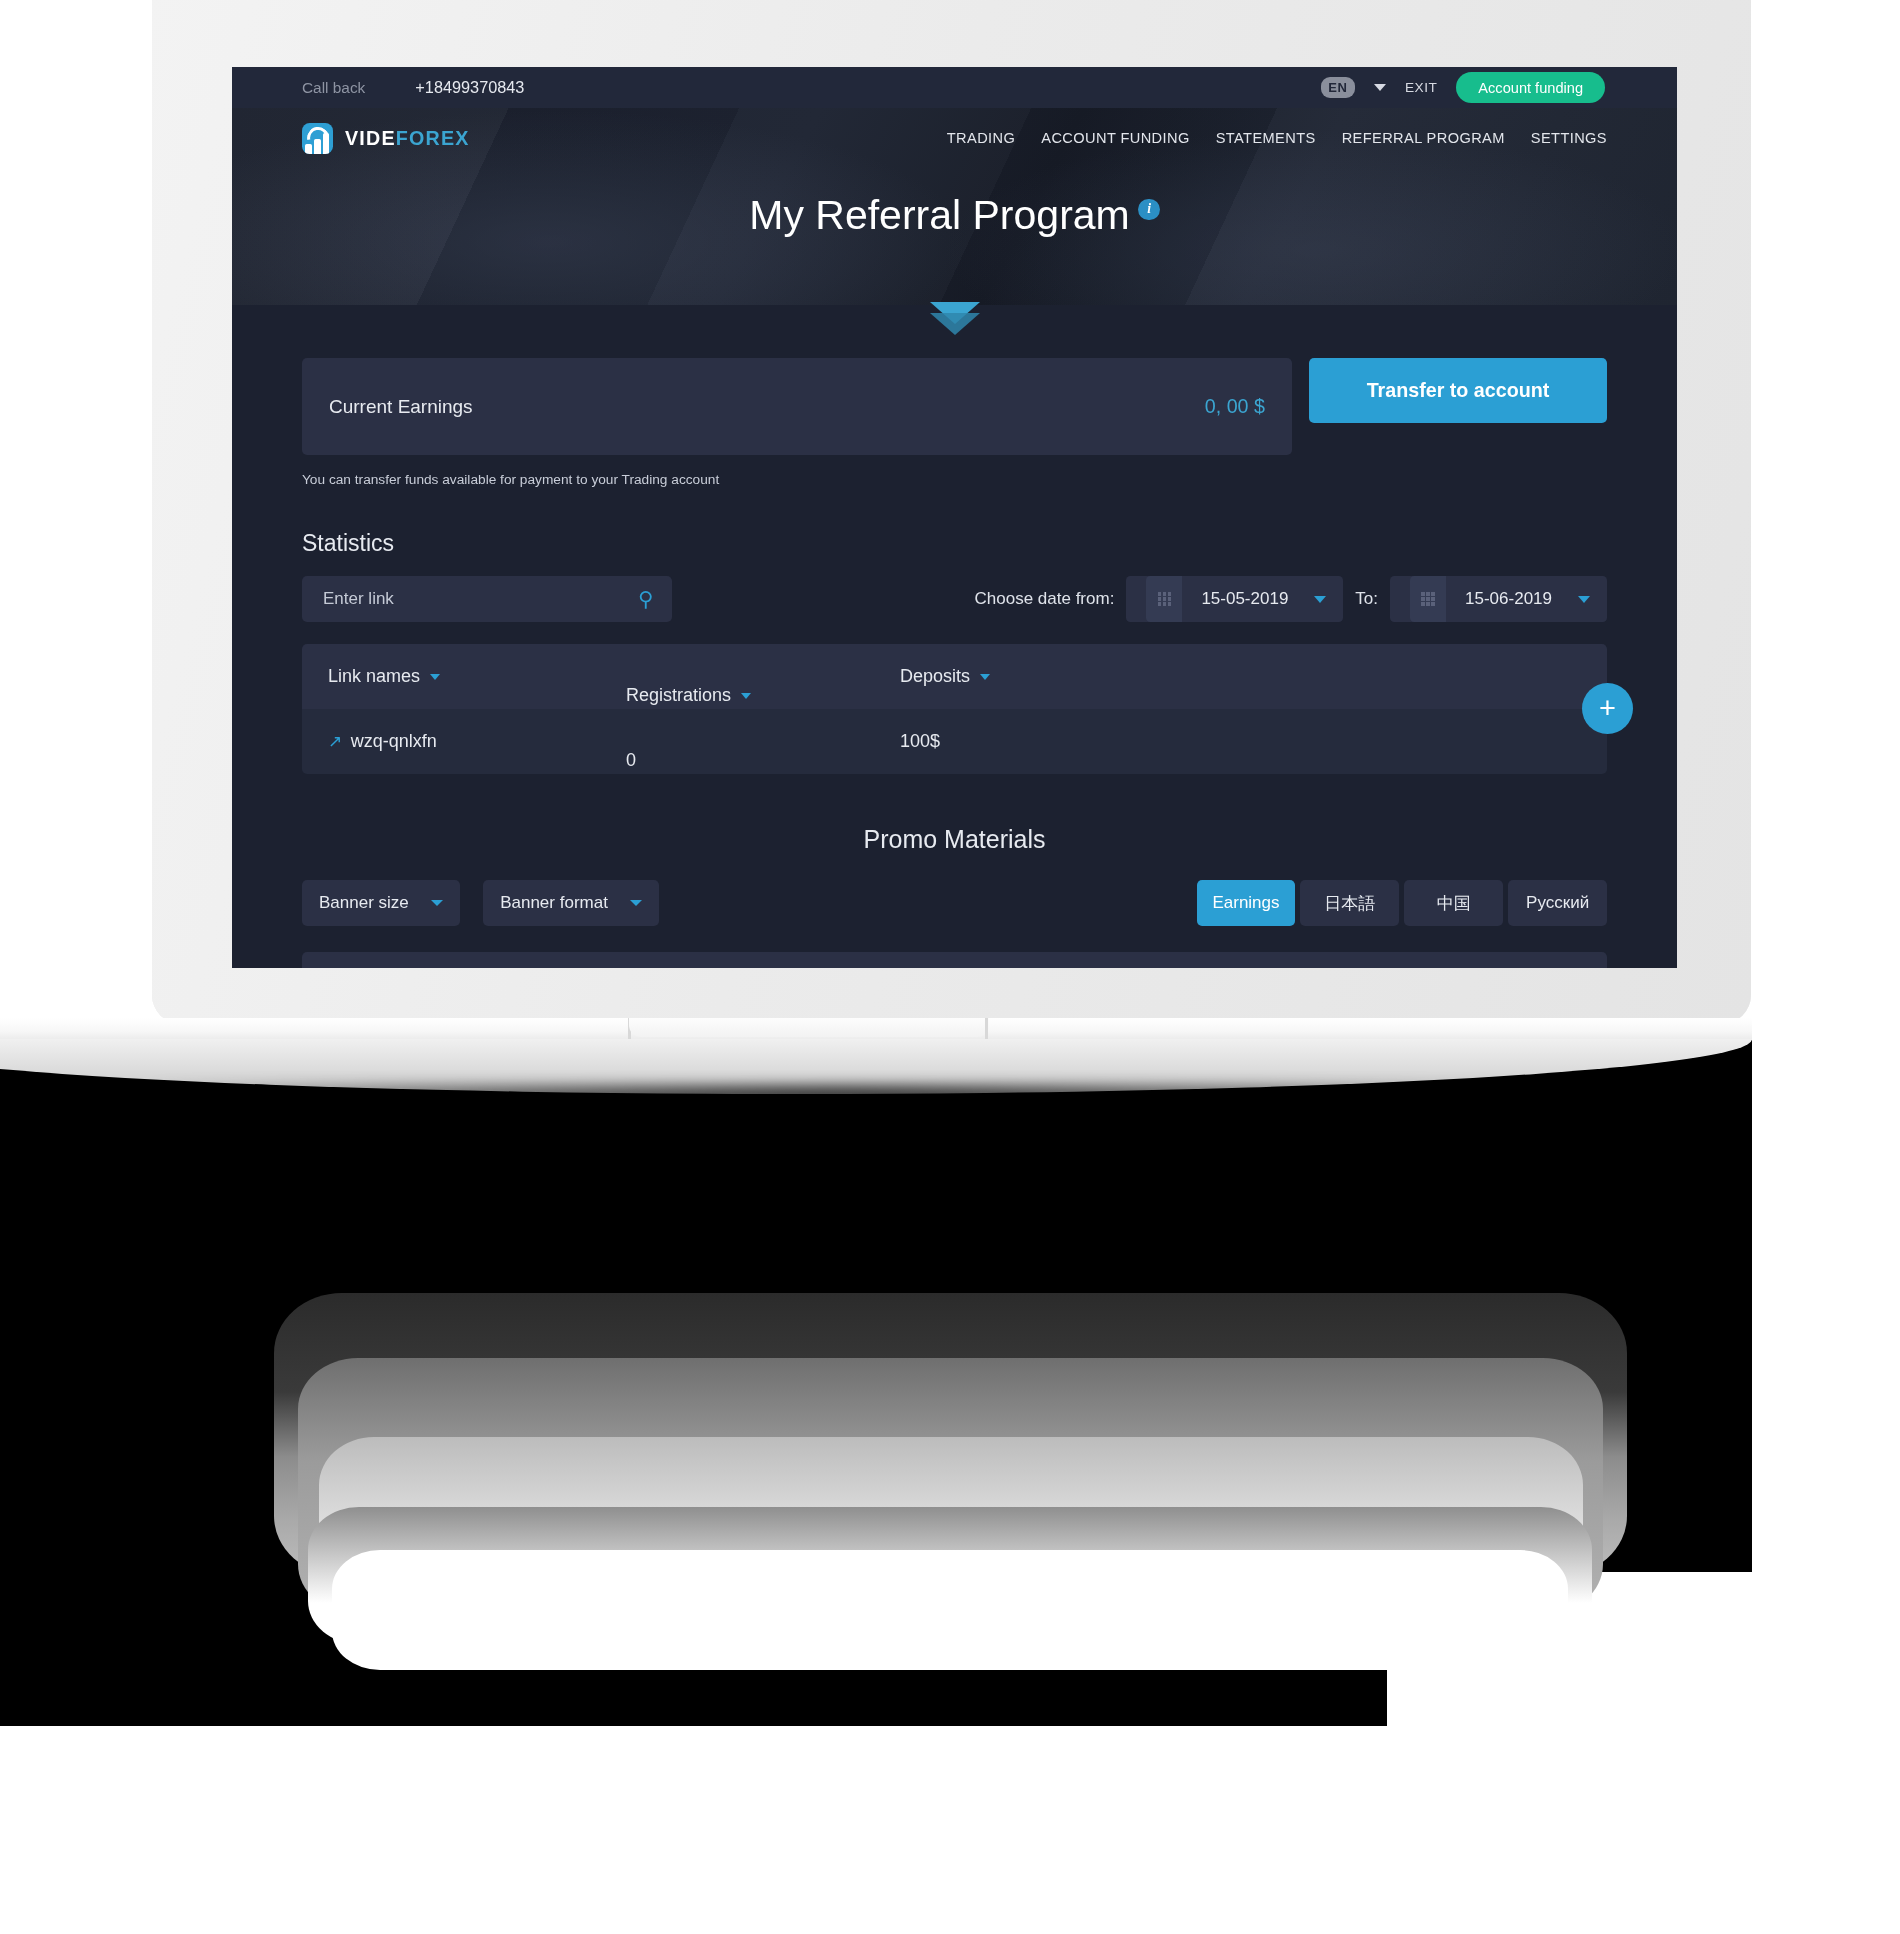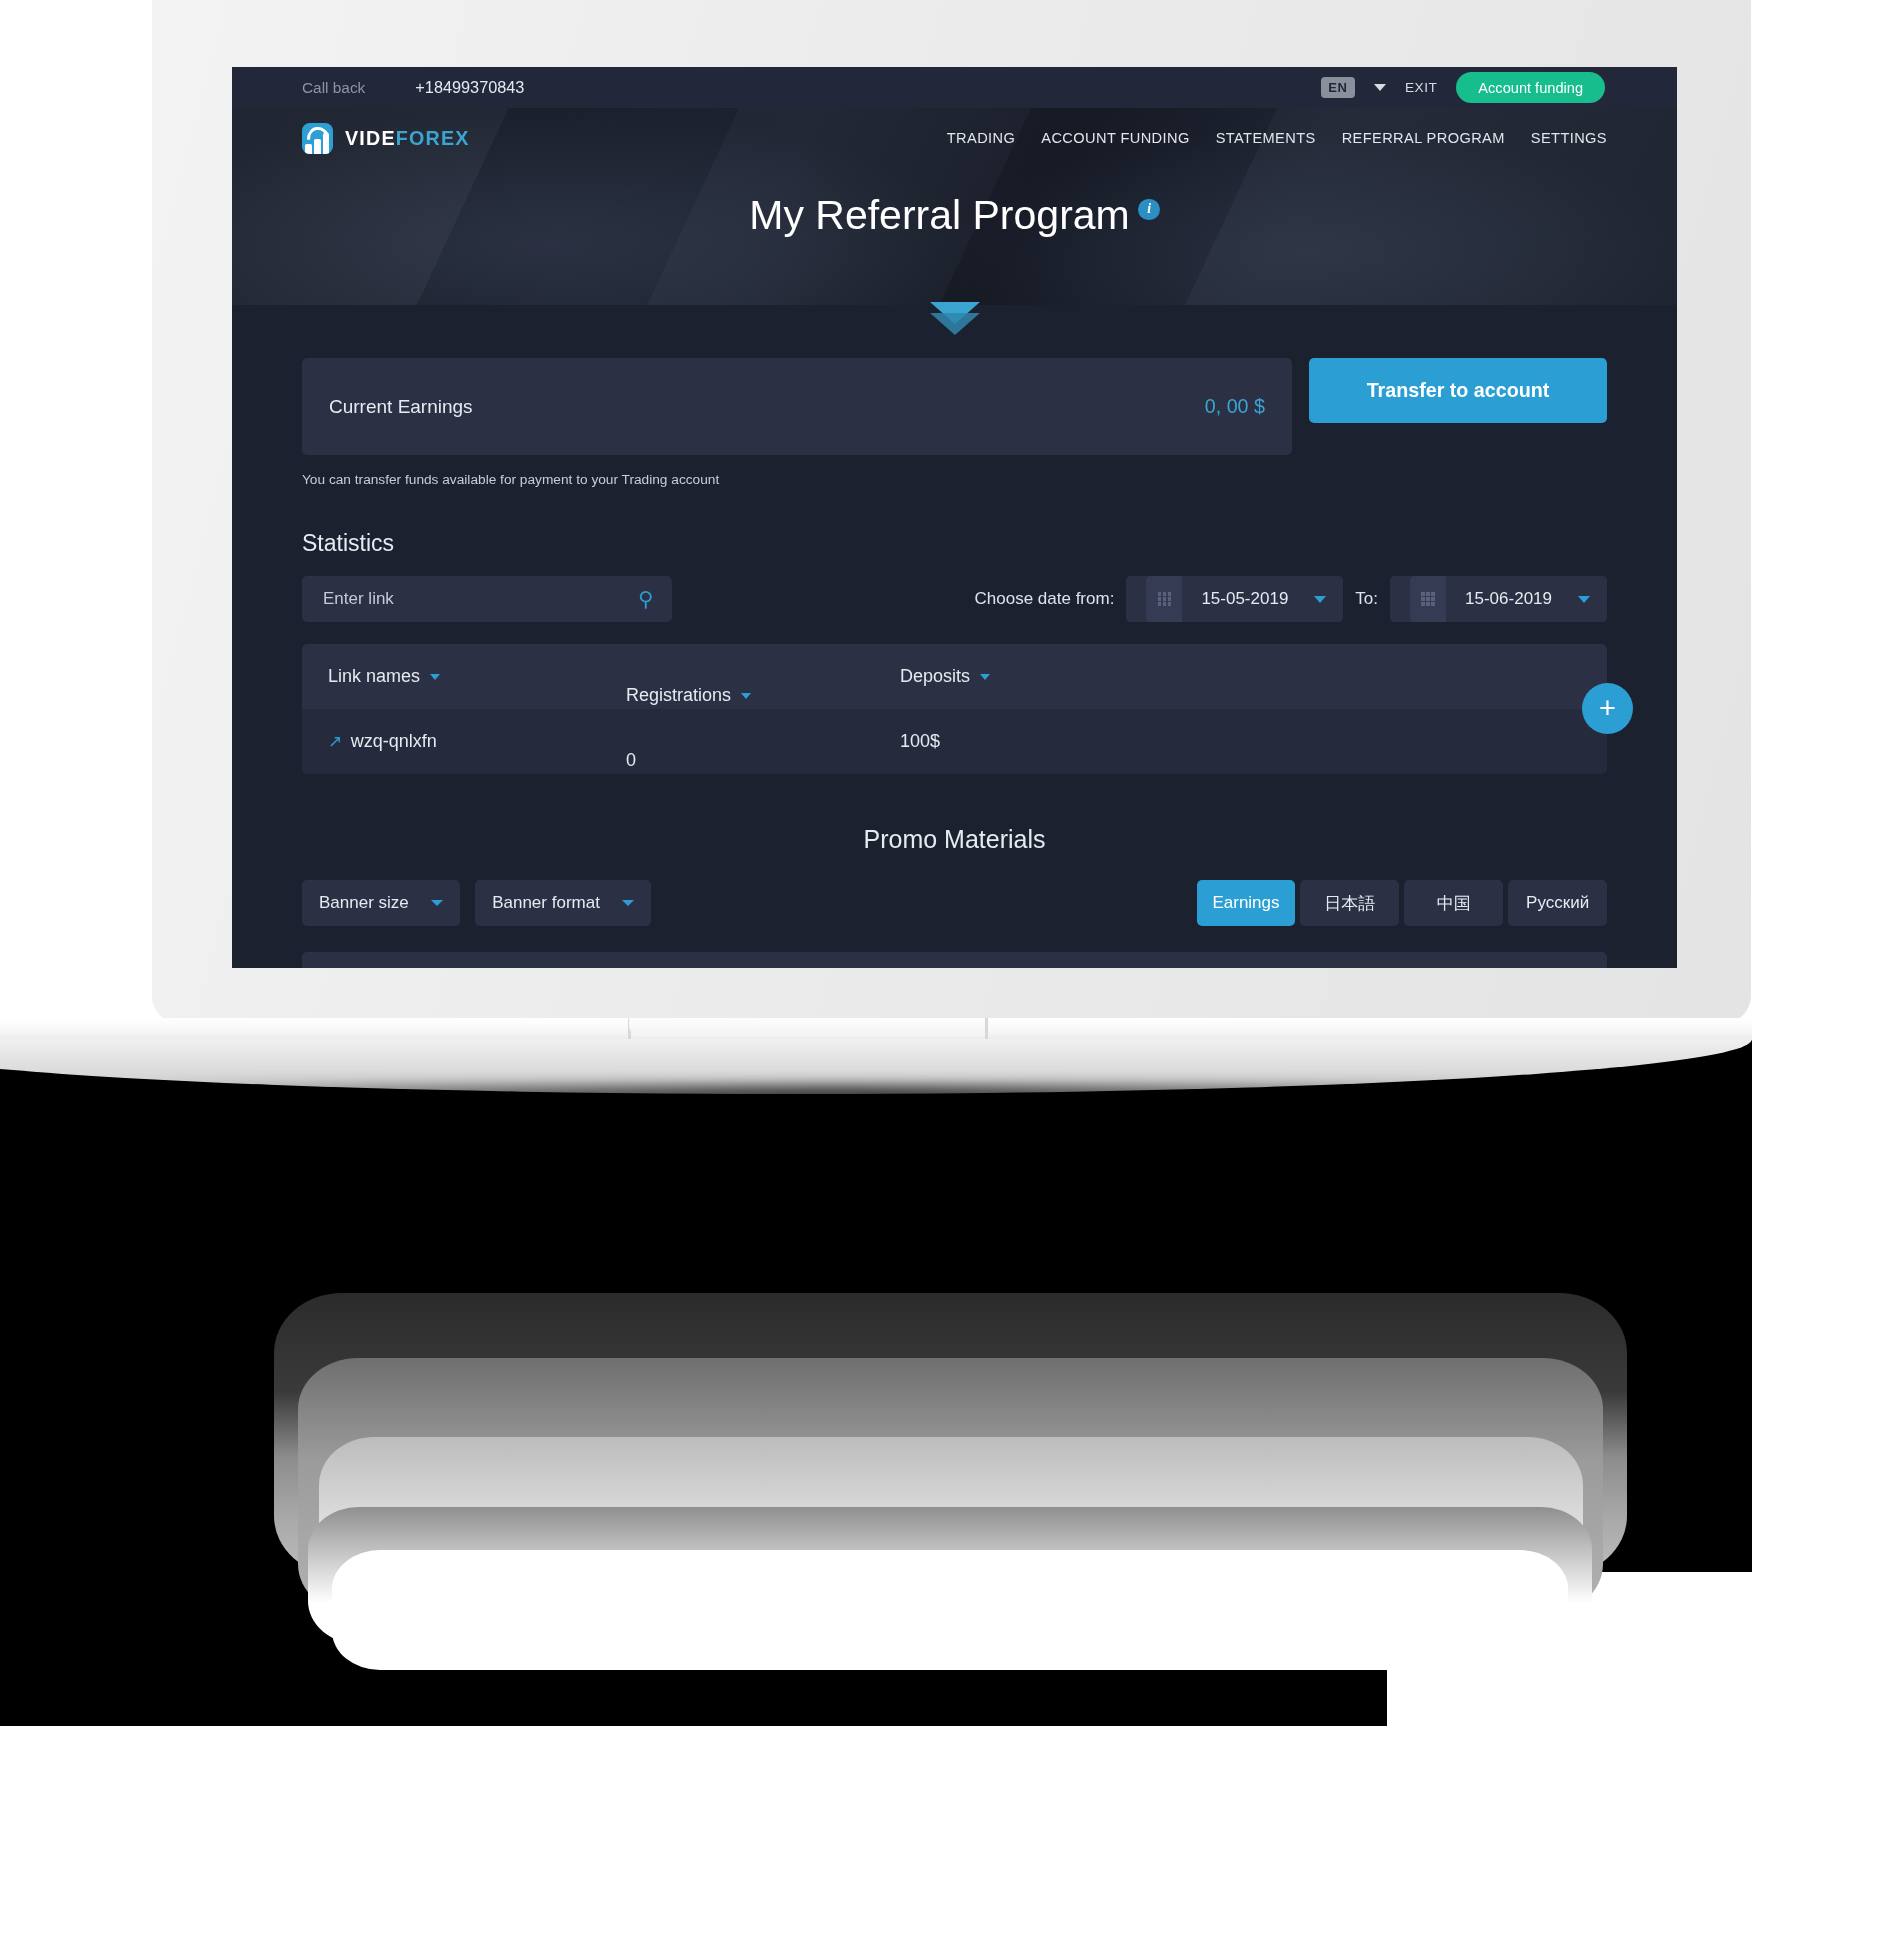--- a/index.html
+++ b/index.html
@@ -59,21 +59,21 @@
           overflow:hidden;background:#1c2130;}
 
   
   #topbar{position:relative;height:41px;background:#22283a;
           display:flex;align-items:center;}
   .tb-left{display:flex;align-items:center;gap:50px;margin-left:70px;}
   .tb-callback{color:#8e94a3;font-size:15.4px;}
   .tb-phone{color:#e6e9ef;font-size:16.3px;}
   .tb-right{margin-left:auto;display:flex;align-items:center;gap:19px;margin-right:72px;}
   .lang-chip{background:#8a8f9c;color:#22283a;font-size:13px;font-weight:bold;
-             padding:2.6px 7.7px;border-radius:4px;letter-spacing:0.4px;}
+             padding:2.6px 7.7px;border-radius:9px;letter-spacing:0.4px;}
   .caret-d{width:0;height:0;border-left:6.8px solid transparent;border-right:6.8px solid transparent;
            border-top:7.7px solid #d7dae2;}
   .exit{color:#d7dae2;font-size:13.7px;letter-spacing:0.5px;}
   .fund-btn{background:#17bd8d;color:#fff;font-size:14.6px;padding:7.7px 22px;border-radius:19px;}
 
   
   #hero{position:relative;height:197px;
         background:
           radial-gradient(ellipse 599px 188px at 22% 68%, rgba(58,66,86,.55), rgba(0,0,0,0) 70%),
           radial-gradient(ellipse 531px 171px at 75% 72%, rgba(52,60,80,.5), rgba(0,0,0,0) 70%),
@@ -146,21 +146,21 @@
   .th{color:#e7eaf0;font-size:18px;display:inline-flex;align-items:center;gap:10px;}
   .th .cr{width:0;height:0;border-left:5.1px solid transparent;border-right:5.1px solid transparent;
       border-top:6px solid #2b9fd4;}
   .td{color:#e7eaf0;font-size:18px;}
   .ext-icon{color:#2b9fd4;font-size:17px;}
   #add-btn{position:absolute;right:-26px;top:39px;width:51px;height:51px;border-radius:50%;
        background:#2b9fd4;color:#fff;font-size:29px;display:flex;align-items:center;
        justify-content:center;line-height:1;}
 
   #promo-title{color:#e7eaf0;font-size:25px;text-align:center;margin-top:51px;}
-  .promo-controls{display:flex;align-items:center;margin-top:26px;}
+  .promo-controls{display:flex;align-items:center;margin-top:26px;gap:8px;}
   .sel{height:46px;background:#2b3045;border-radius:5.1px;display:flex;align-items:center;
        padding:0 17px;gap:22px;margin-right:15.4px;}
   .sel span{color:#e7eaf0;font-size:17px;}
   .sel .cr{width:0;height:0;border-left:6px solid transparent;border-right:6px solid transparent;
        border-top:6.8px solid #2b9fd4;}
   .langs{margin-left:auto;display:flex;gap:5.1px;}
   .lang{height:46px;min-width:68px;background:#2b3045;border-radius:5.1px;color:#e7eaf0;
        font-size:17px;display:flex;align-items:center;justify-content:center;padding:0 15.4px;}
   .lang.active{background:#2b9fd4;color:#fff;}
 

